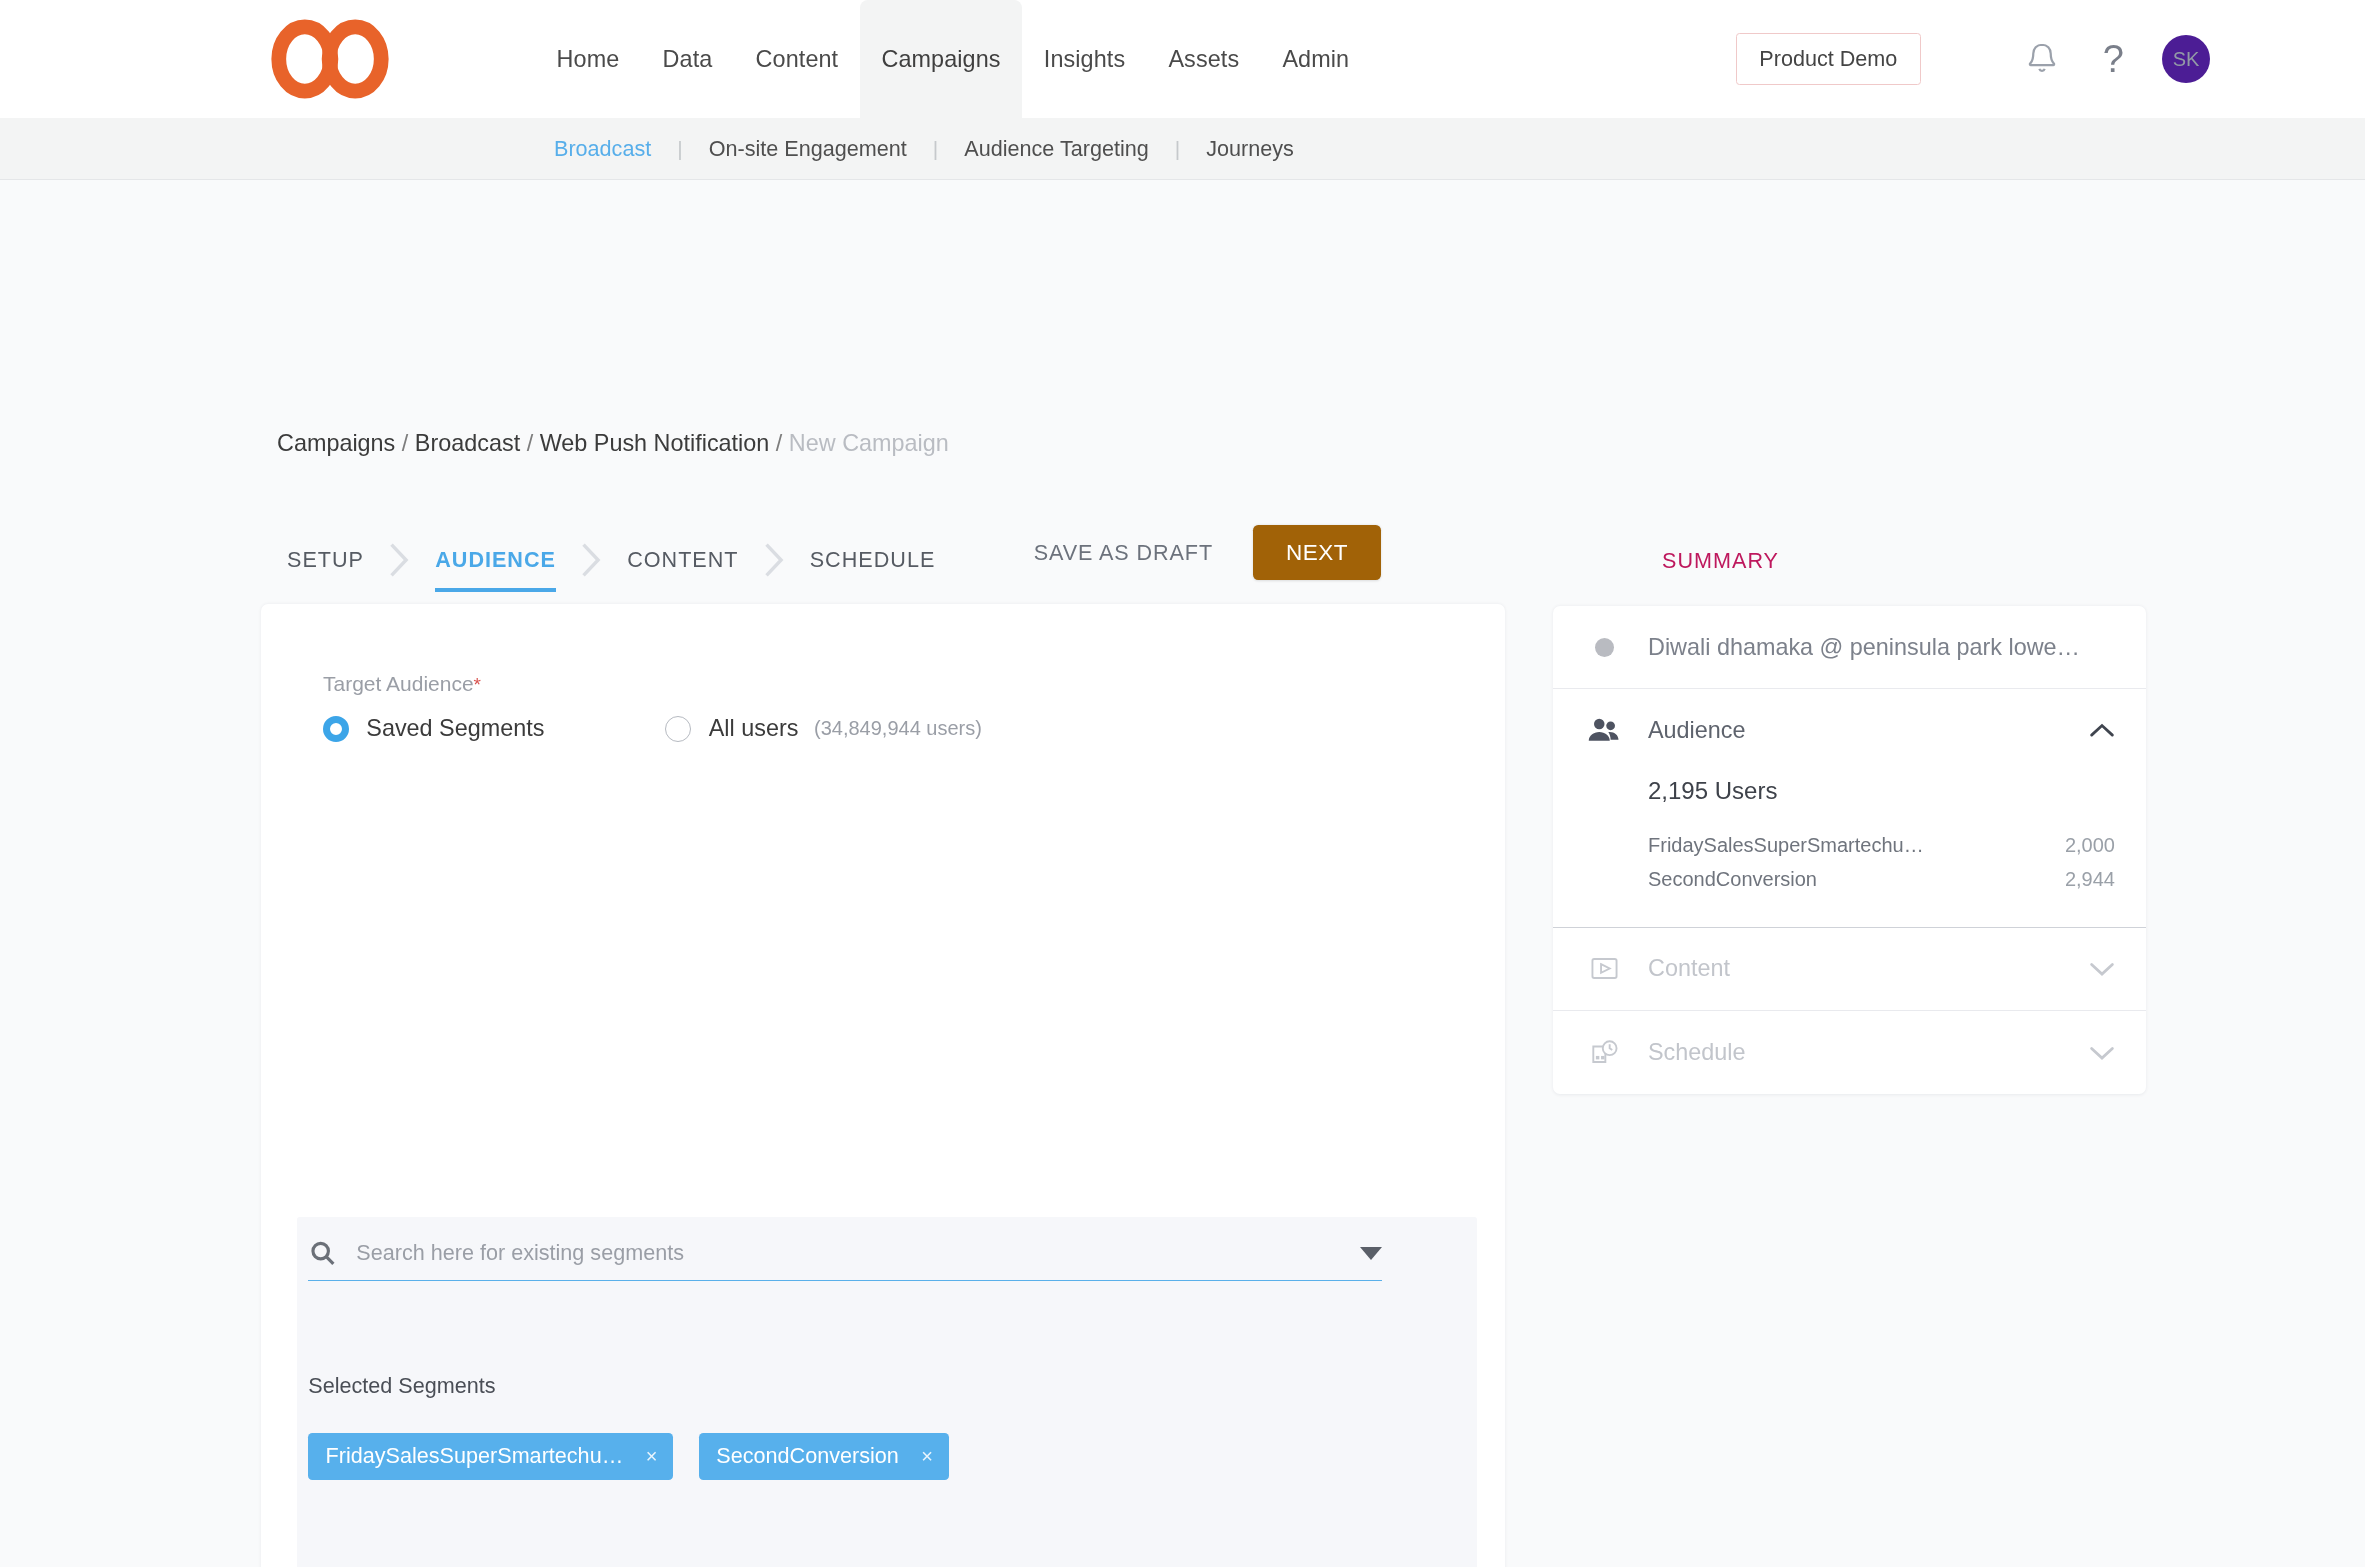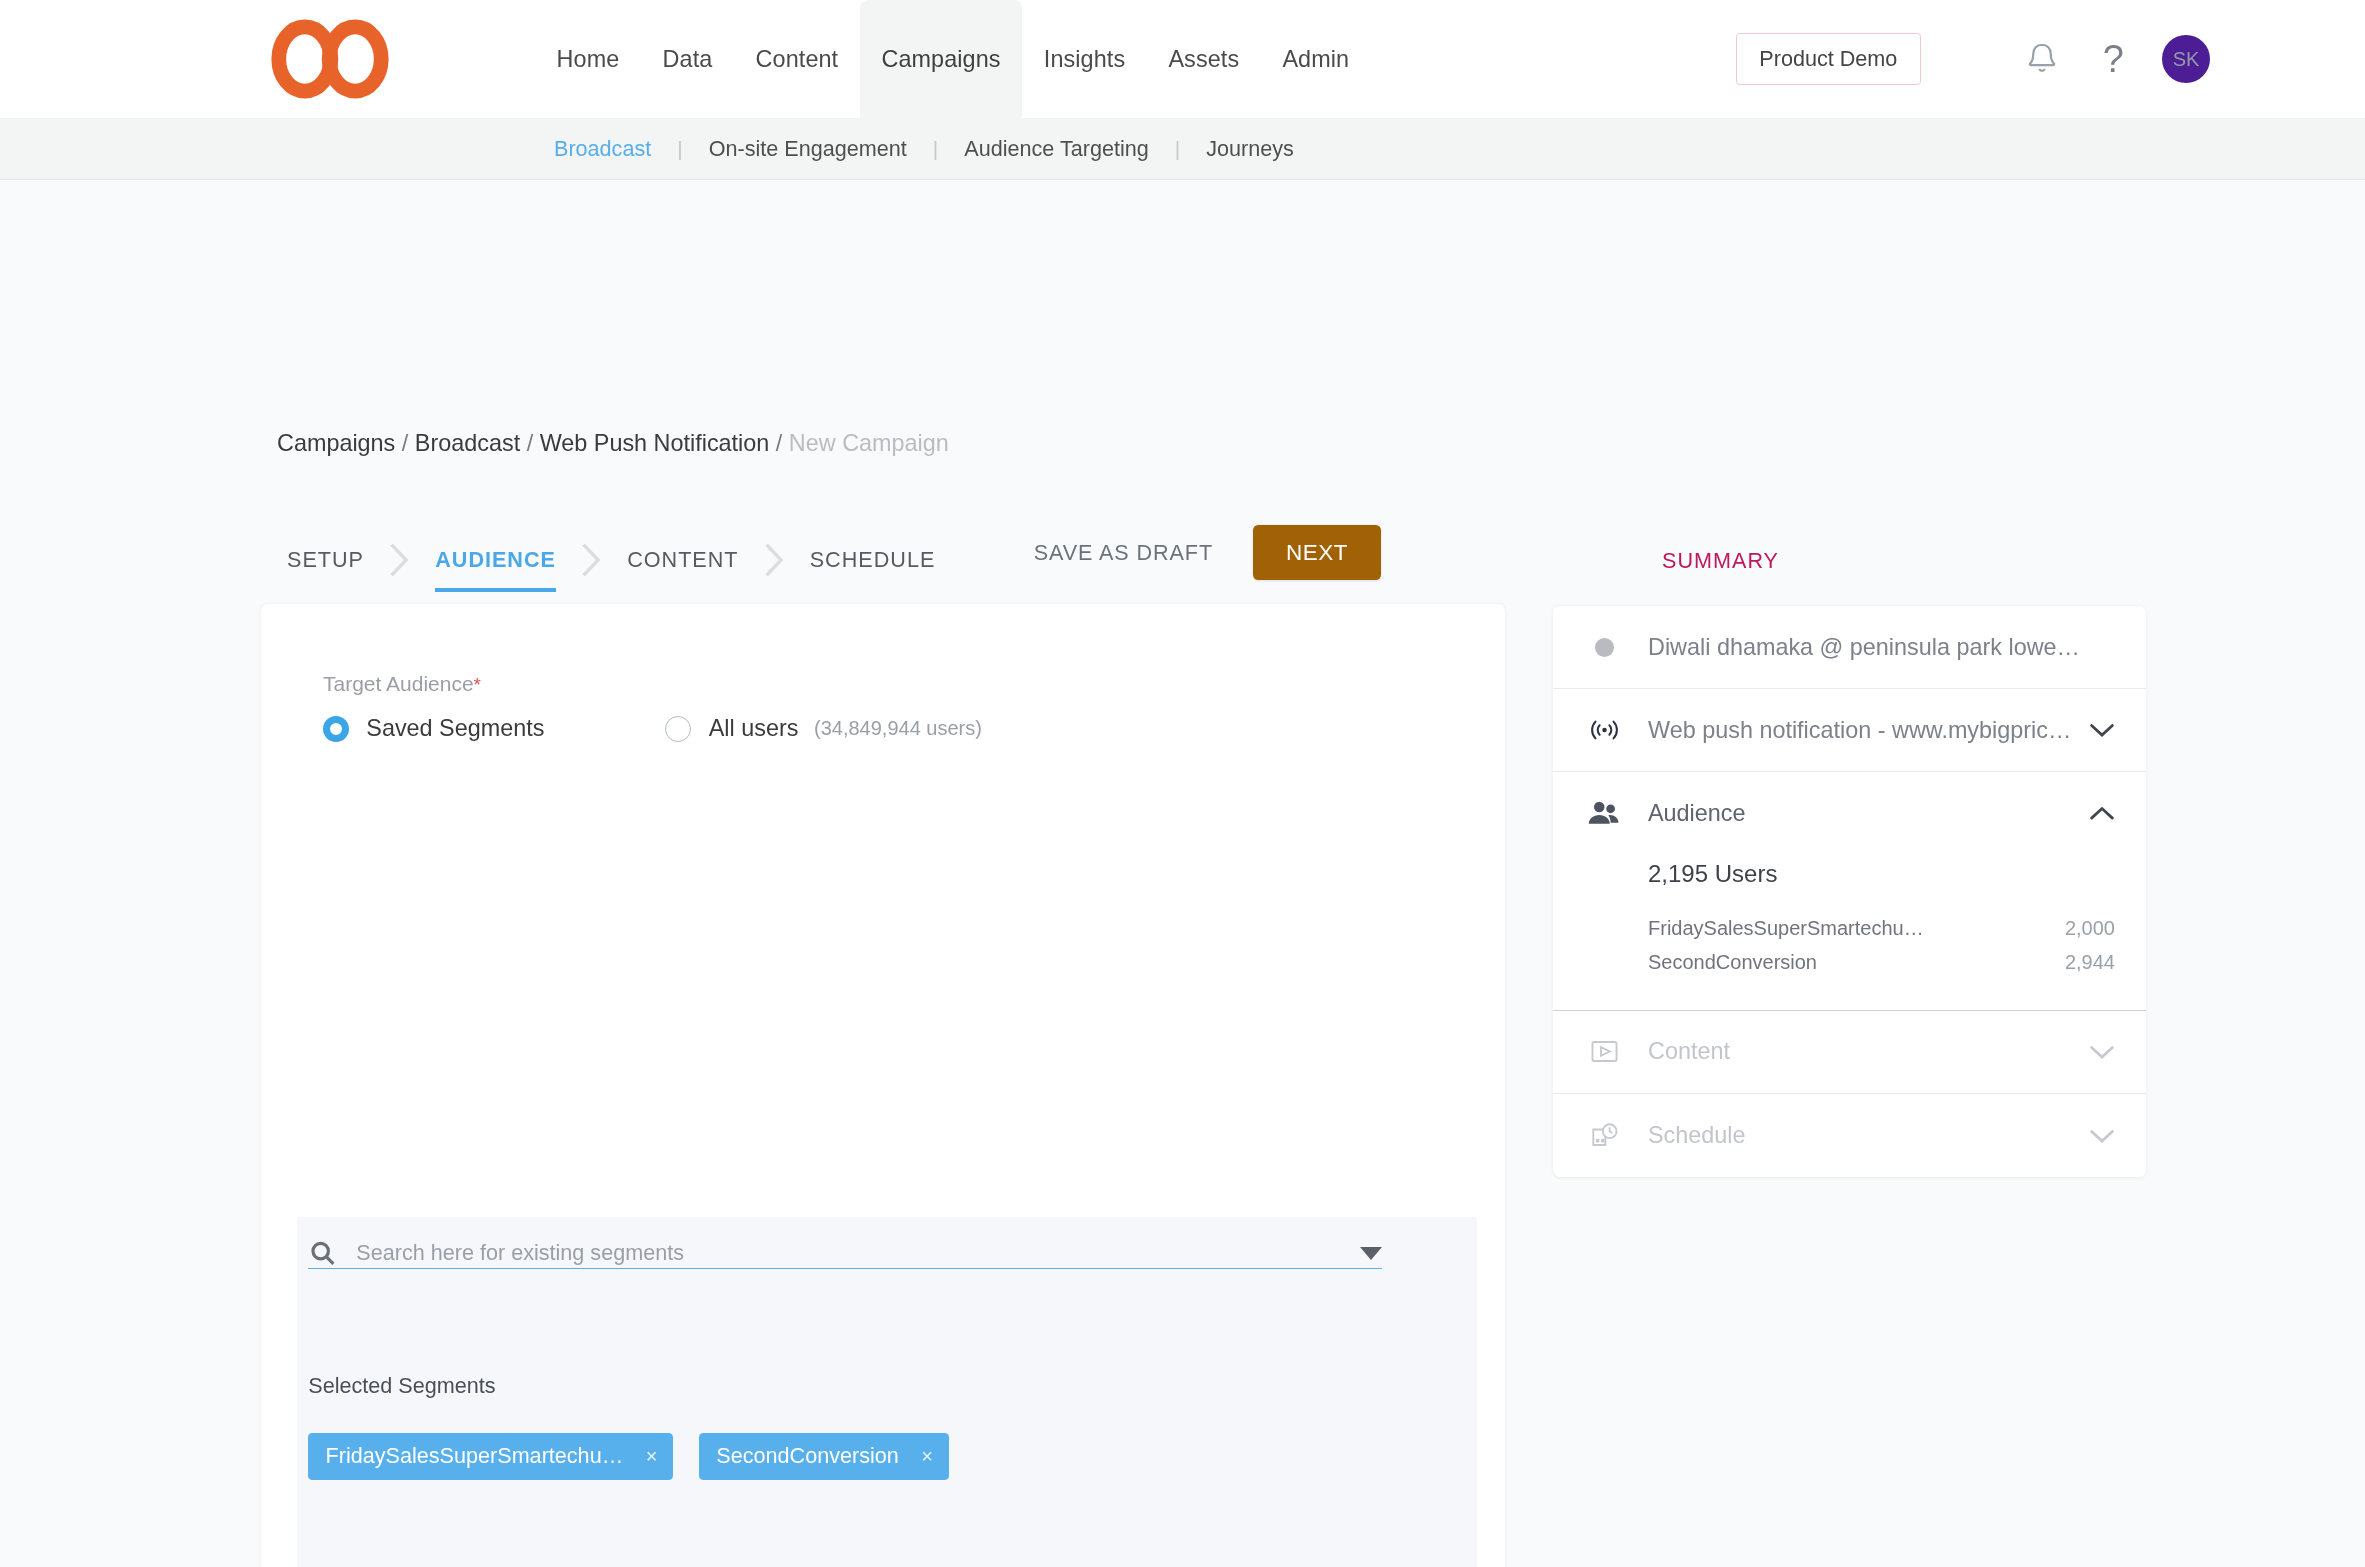--- a/index.html
+++ b/index.html
@@ -211,20 +211,21 @@
     width: 1180px; height: 786px;
     background: #f6f7fa;
     border-radius: 2.6px;
   }
   .search-wrap {
     position: absolute;
     left: 11.3px; top: 21.6px;
     width: 1074px;
     border-bottom: 1.7px solid #5ab0ea;
     display: flex; align-items: center;
+    padding-bottom: 12px;
   }
   .search-icon { width: 29px; height: 29px; margin-right: 19px; flex: none; }
   .search-input {
     border: none; outline: none; background: transparent;
     font-size: 21.6px; color: #3b3b3b;
     font-family: "Liberation Sans", sans-serif;
     flex: 1;
   }
   .search-input::placeholder { color: #9a9ea6; }
   .caret-down {
@@ -447,37 +448,20 @@
   <div class="summary-card">
 
     <div class="sum-row">
       <span class="sum-ic">
           <span class="dot-gray"></span>
         </span>
       <span class="sum-label">Diwali dhamaka @ peninsula park lower…</span>
       <span class="sum-chev"></span>
     </div>
 
-    <div class="sum-row">
-      <span class="sum-ic">
-        <svg width="33" height="26" viewBox="0 0 38 30" fill="none" stroke="#2b2f45" stroke-width="2.3" stroke-linecap="round">
-          <circle cx="19" cy="15" r="2.6" fill="#2b2f45" stroke="none"></circle>
-          <path d="M13.4 9.6a7.6 7.6 0 0 0 0 10.8"></path>
-          <path d="M24.6 9.6a7.6 7.6 0 0 1 0 10.8"></path>
-          <path d="M8.6 5.3a14 14 0 0 0 0 19.4"></path>
-          <path d="M29.4 5.3a14 14 0 0 1 0 19.4"></path>
-        </svg>
-      </span>
-      <span class="sum-label">Web push notification - www.mybigpric…</span>
-      <span class="sum-chev">
-        <svg width="26" height="15.6" viewBox="0 0 30 18" fill="none" stroke="#40454f" stroke-width="3.2" stroke-linecap="round">
-            <path d="M3 4l12 11L27 4"></path>
-          </svg>
-      </span>
-    </div>
 
     <div class="sum-row aud-row-header">
       <span class="sum-ic">
         <svg width="35" height="28" viewBox="0 0 40 32" fill="#4e5361">
           <circle cx="14" cy="8" r="6"></circle>
           <circle cx="27" cy="10" r="5"></circle>
           <path d="M2 27c0-6 5.5-10 12-10s12 4 12 10z"></path>
           <path d="M26 17c5.5 0 10 3.6 10 9h-9c0-3.4-1-6.4-2.6-8.7.5-.2 1-.3 1.6-.3z"></path>
         </svg>
       </span>

